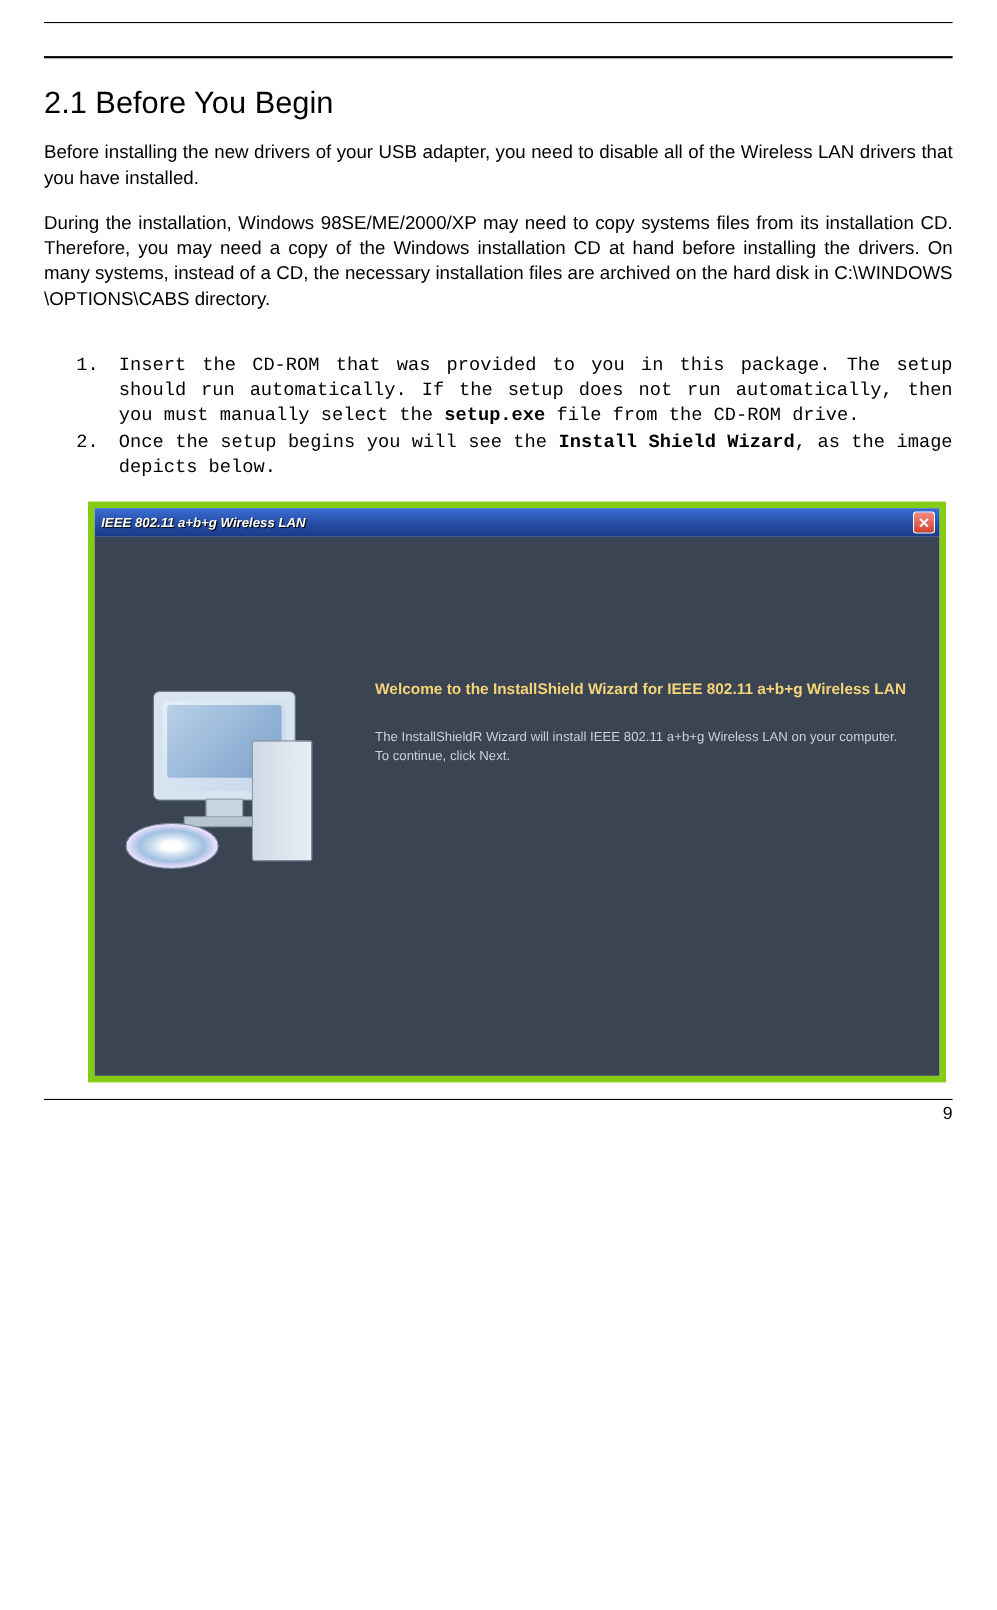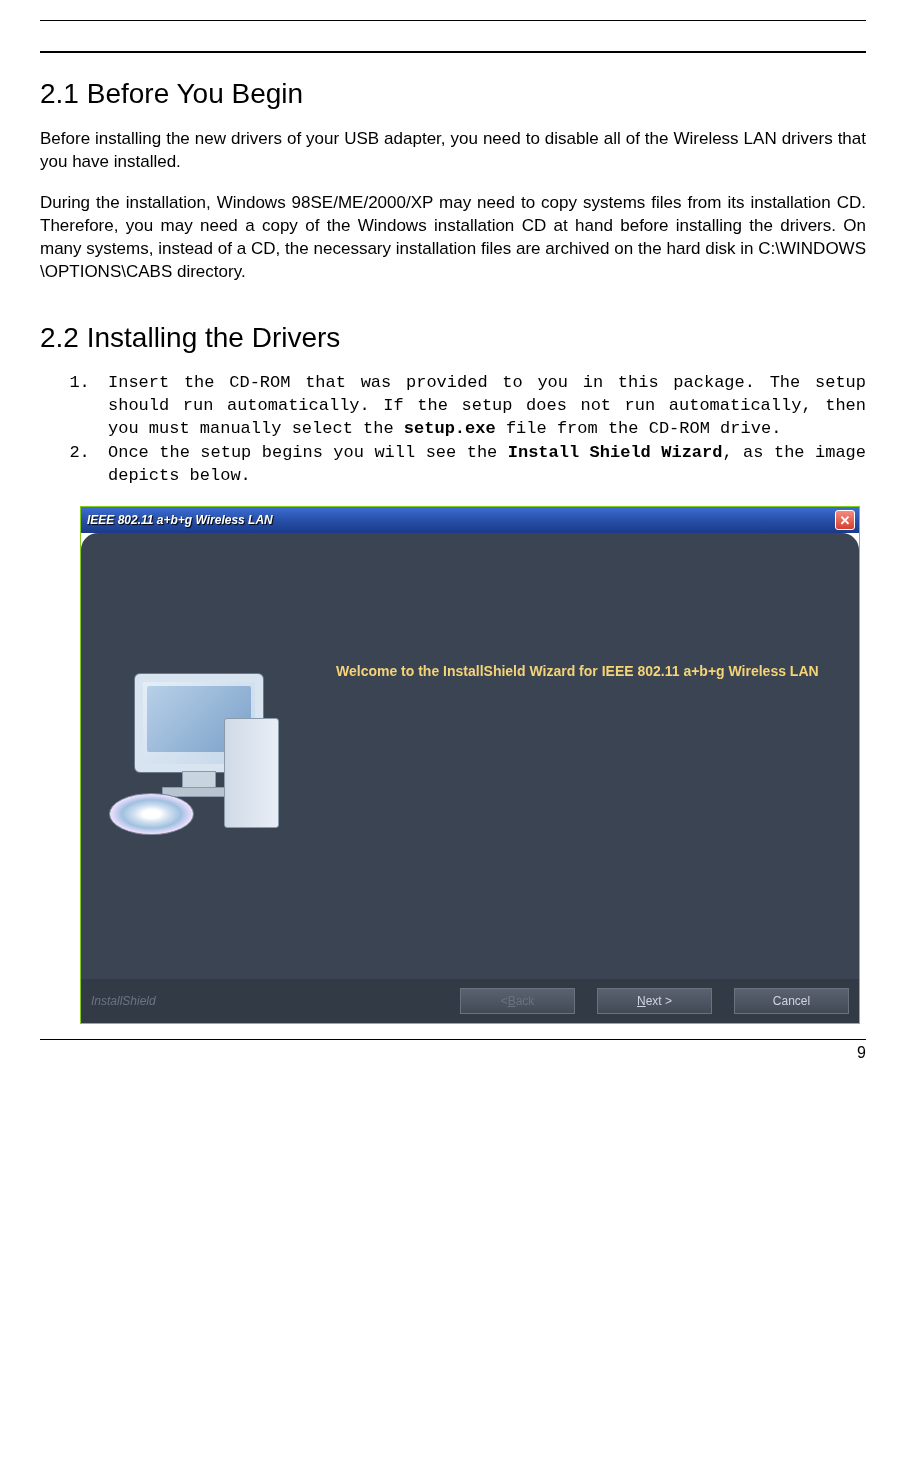--- a/index.html
+++ b/index.html
@@ -57,21 +57,21 @@
       margin-bottom: 2px;
     }
     .section-gap {
       height: 20px;
     }
     .screenshot {
       margin: 0 0 15px 40px;
       width: 780px;
     }
     .win-window {
-      border: 1px solid #84cc16;
+      border: 6px solid #84cc16;
       background: #fff;
     }
     .titlebar {
       background: linear-gradient(to bottom, #3b6fd6 0%, #2850a8 50%, #1a3a88 100%);
       height: 26px;
       display: flex;
       align-items: center;
       justify-content: space-between;
       padding: 0 4px 0 6px;
     }
@@ -94,21 +94,20 @@
       display: flex;
       align-items: center;
       justify-content: center;
       cursor: pointer;
     }
     .win-body {
       background: #3a4452;
       height: 490px;
       position: relative;
       display: flex;
-      border-radius: 17px;
     }
     .win-left {
       width: 245px;
       padding: 140px 15px 0 15px;
       display: flex;
       justify-content: center;
     }
     .monitor-icon {
       position: relative;
       width: 200px;
@@ -243,21 +242,20 @@
   <div class="header-line"></div>
 
   <div class="h1-underline"></div>
 
   <h2>2.1  Before You Begin</h2>
   <p>Before installing the new drivers of your USB adapter, you need to disable all of the Wireless LAN drivers that you have installed.</p>
   <p>During the installation, Windows 98SE/ME/2000/XP may need to copy systems files from its installation CD. Therefore, you may need a copy of the Windows installation CD at hand before installing the drivers. On many systems, instead of a CD, the necessary installation files are archived on the hard disk in C:\WINDOWS \OPTIONS\CABS directory.</p>
 
   <div class="section-gap"></div>
 
-  <h2>2.2  Installing the Drivers</h2>
 
   <ol>
     <li>
       <span>Insert the CD-ROM that was provided to you in this package. The setup should run automatically. If the setup does not run automatically, then you must manually select the </span><b>setup.exe</b><span> file from the CD-ROM drive.</span>
     </li>
     <li>
       <span>Once the setup begins you will see the </span><b>Install Shield Wizard</b><span>, as the image depicts below.</span>
     </li>
   </ol>
 
@@ -276,37 +274,21 @@
               <div class="monitor-inner"></div>
             </div>
             <div class="monitor-stand"></div>
             <div class="monitor-base"></div>
             <div class="tower"></div>
             <div class="cd-disc"></div>
           </div>
         </div>
         <div class="win-right">
           <div class="welcome-text">Welcome to the InstallShield Wizard for IEEE 802.11 a+b+g Wireless LAN</div>
-        </div>
-        <div class="win-footer">
-          <div class="installshield-label">InstallShield</div>
-          <div class="footer-buttons">
-            <div class="wiz-btn disabled">
-              <span>&lt; </span>
-                <span class="underline">B</span>
-                <span>ack</span>
-            </div>
-            <div class="wiz-btn">
-              <span class="underline">N</span>
-                <span>ext &gt;</span>
-            </div>
-            <div class="wiz-btn">
-              <span>Cancel</span>
-            </div>
-          </div>
+          <div class="desc-text">The InstallShieldR Wizard will install IEEE 802.11 a+b+g Wireless LAN on your computer.  To continue, click Next.</div>
         </div>
       </div>
     </div>
   </div>
 
 
   <div class="page-footer">
     <span>9</span>
   </div>
 </div>

